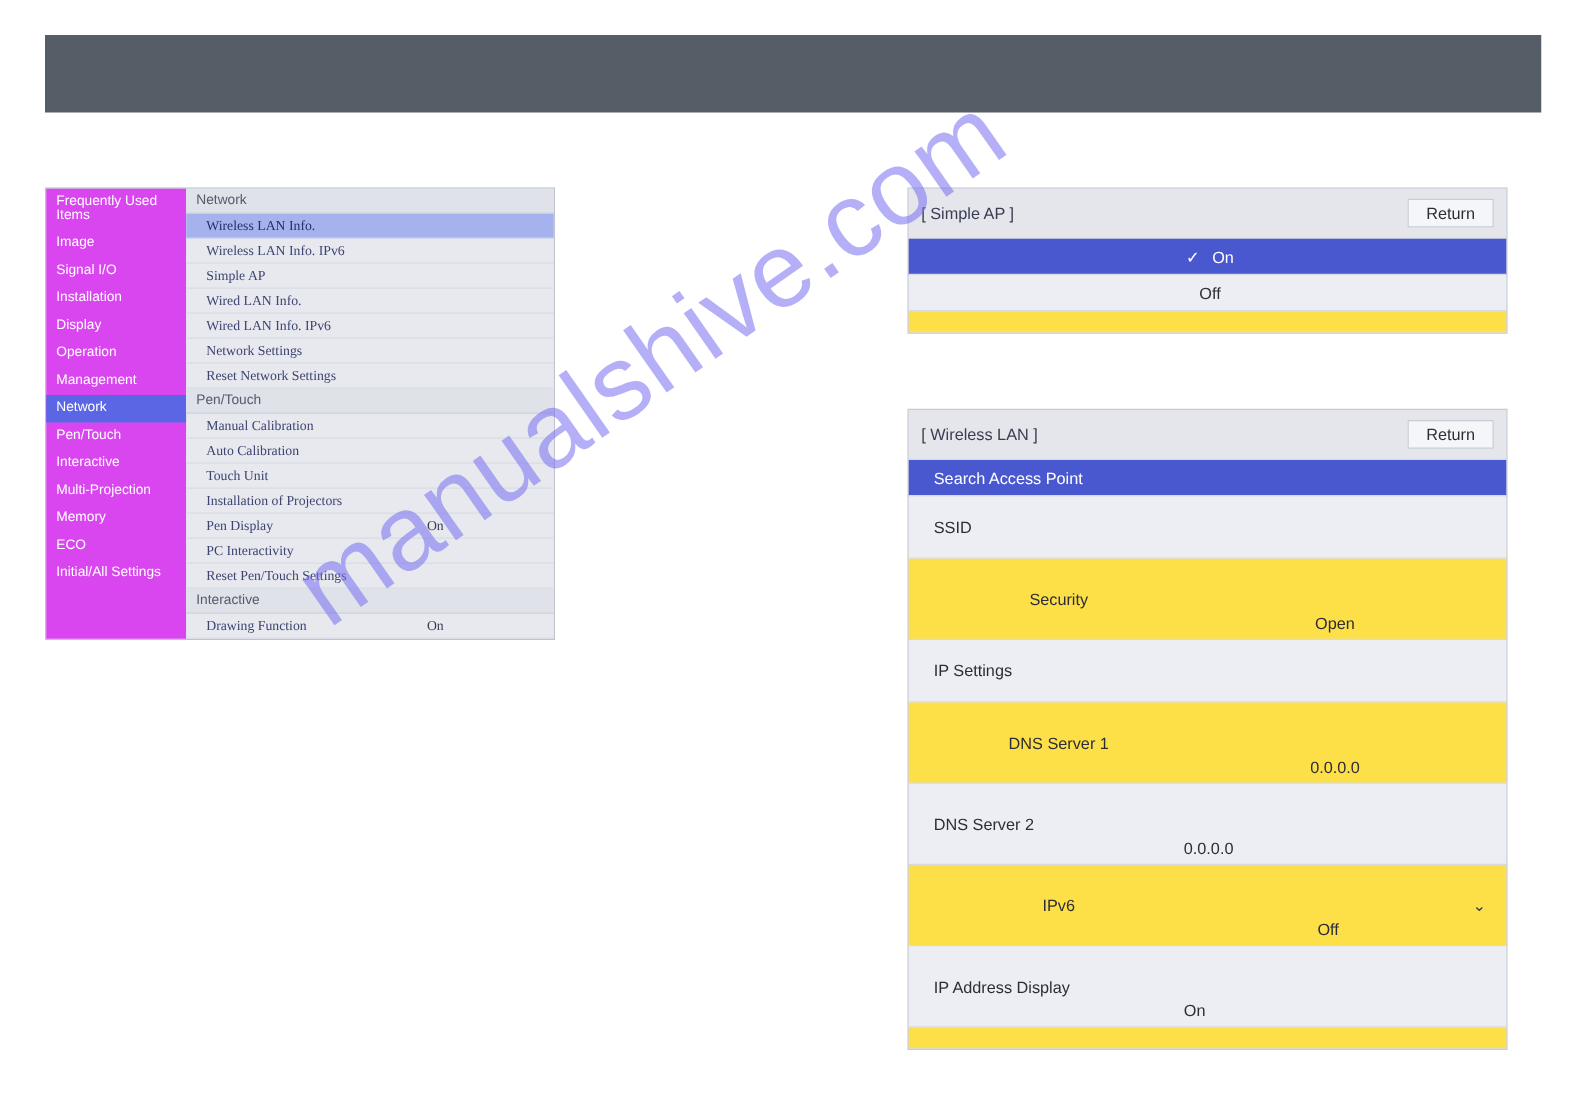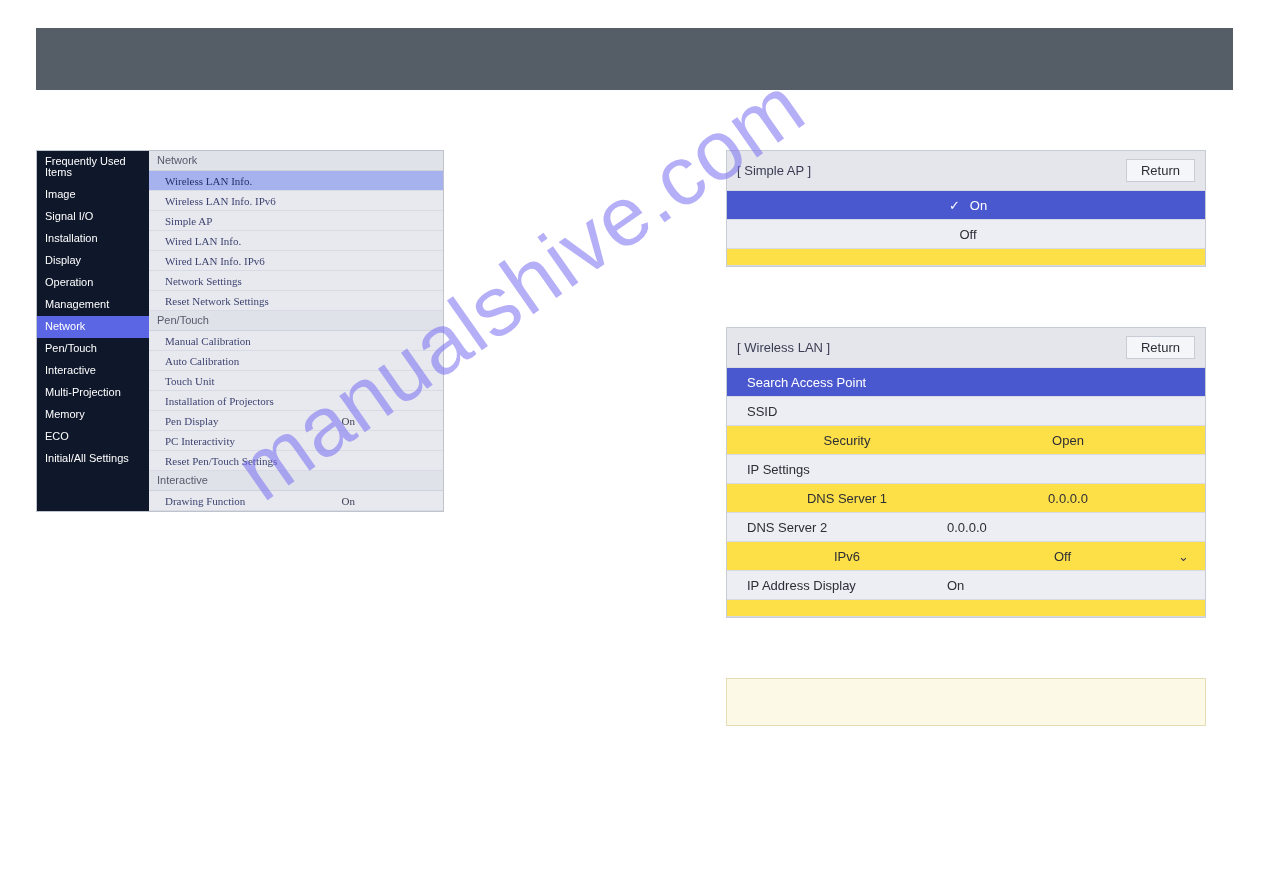--- a/index.html
+++ b/index.html
@@ -10,21 +10,21 @@
   .rightcol{width:480px;margin-left:115px;flex:none;}
 
   
   .wm{position:absolute;left:150px;top:90px;font-size:84px;font-weight:400;
        color:rgba(120,110,240,.55);transform:rotate(-35deg);pointer-events:none;
        letter-spacing:1px;white-space:nowrap;z-index:50;}
 
   
   .menu-shot{width:406px;border:1px solid #bfc4cc;background:#e7e9ef;font-size:11px;line-height:1;}
   .menu-row{display:flex;}
-  .menu-side{width:112px;background:#0f172a;color:#fff;flex:none;}
+  .menu-side{width:112px;background:#d946ef;color:#fff;flex:none;}
   .menu-side div{padding:5px 8px 5px 8px;border-bottom:1px solid rgba(255,255,255,0);}
   .menu-side div.sel{background:#5a66e3;}
   .menu-main{flex:1;background:#e7e9ef;color:#3a3d52;}
   .menu-main .section-hd{background:#e0e2ea;color:#555a6a;padding:4px 8px;border-bottom:1px solid #cfd2da;}
   .menu-main .row{display:flex;align-items:flex-end;padding:3px 8px 3px 16px;
                    border-bottom:1px solid #d8dbe3;min-height:13px;color:#3e4470;font-family:Liberation Serif, serif;}
   .menu-main .row.sel{background:#a6b2ee;color:#24306a;}
   .menu-main .row .val{margin-left:auto;padding-right:80px;color:#3a3d52;}
 
   .body-text{color:#fff;font-size:14px;line-height:1.5;margin:10px 2px;}
@@ -36,21 +36,21 @@
   .panel{border:1px solid #c8ccd4;background:#eceef3;font-size:13px;margin-bottom:60px;}
   .panel-hd{display:flex;align-items:center;padding:8px 10px;background:#e4e6ec;border-bottom:1px solid #d7dae2;justify-content:space-between;}
   .panel-hd .title{color:#3a3d52;font-weight:500;}
   .panel-hd .ret{margin-left:auto;border:1px solid #c8ccd4;background:#f5f6fa;
                  padding:3px 14px;font-size:13px;color:#2d2d36;}
   .panel-row{display:flex;align-items:center;padding:5px 16px 5px 20px;border-bottom:1px solid #d7dae2;
              background:#eceef3;color:#2d2d36;min-height:18px;}
   .panel-row.alt{background:#fde047;text-align:center;}
   .panel-row.hl{background:#4a58cf;color:#fff;}
   .panel-row .lab{flex:0 0 200px;}
-  .panel-row .val{flex:1;}
+  .panel-row .val{flex:1;margin-top:39px;}
   .panel-row.center{justify-content:center;}
   .panel-row.center .lab{flex:none;}
   .chk{display:inline-block;margin-right:10px;color:#fff;}
   .chev{margin-left:auto;color:#3a3d52;}
 
   .notebox{border:1px solid #e5ddb3;background:#fcf9e6;height:46px;margin-top:30px;}
 </style>
 </head>
 <body>
 

